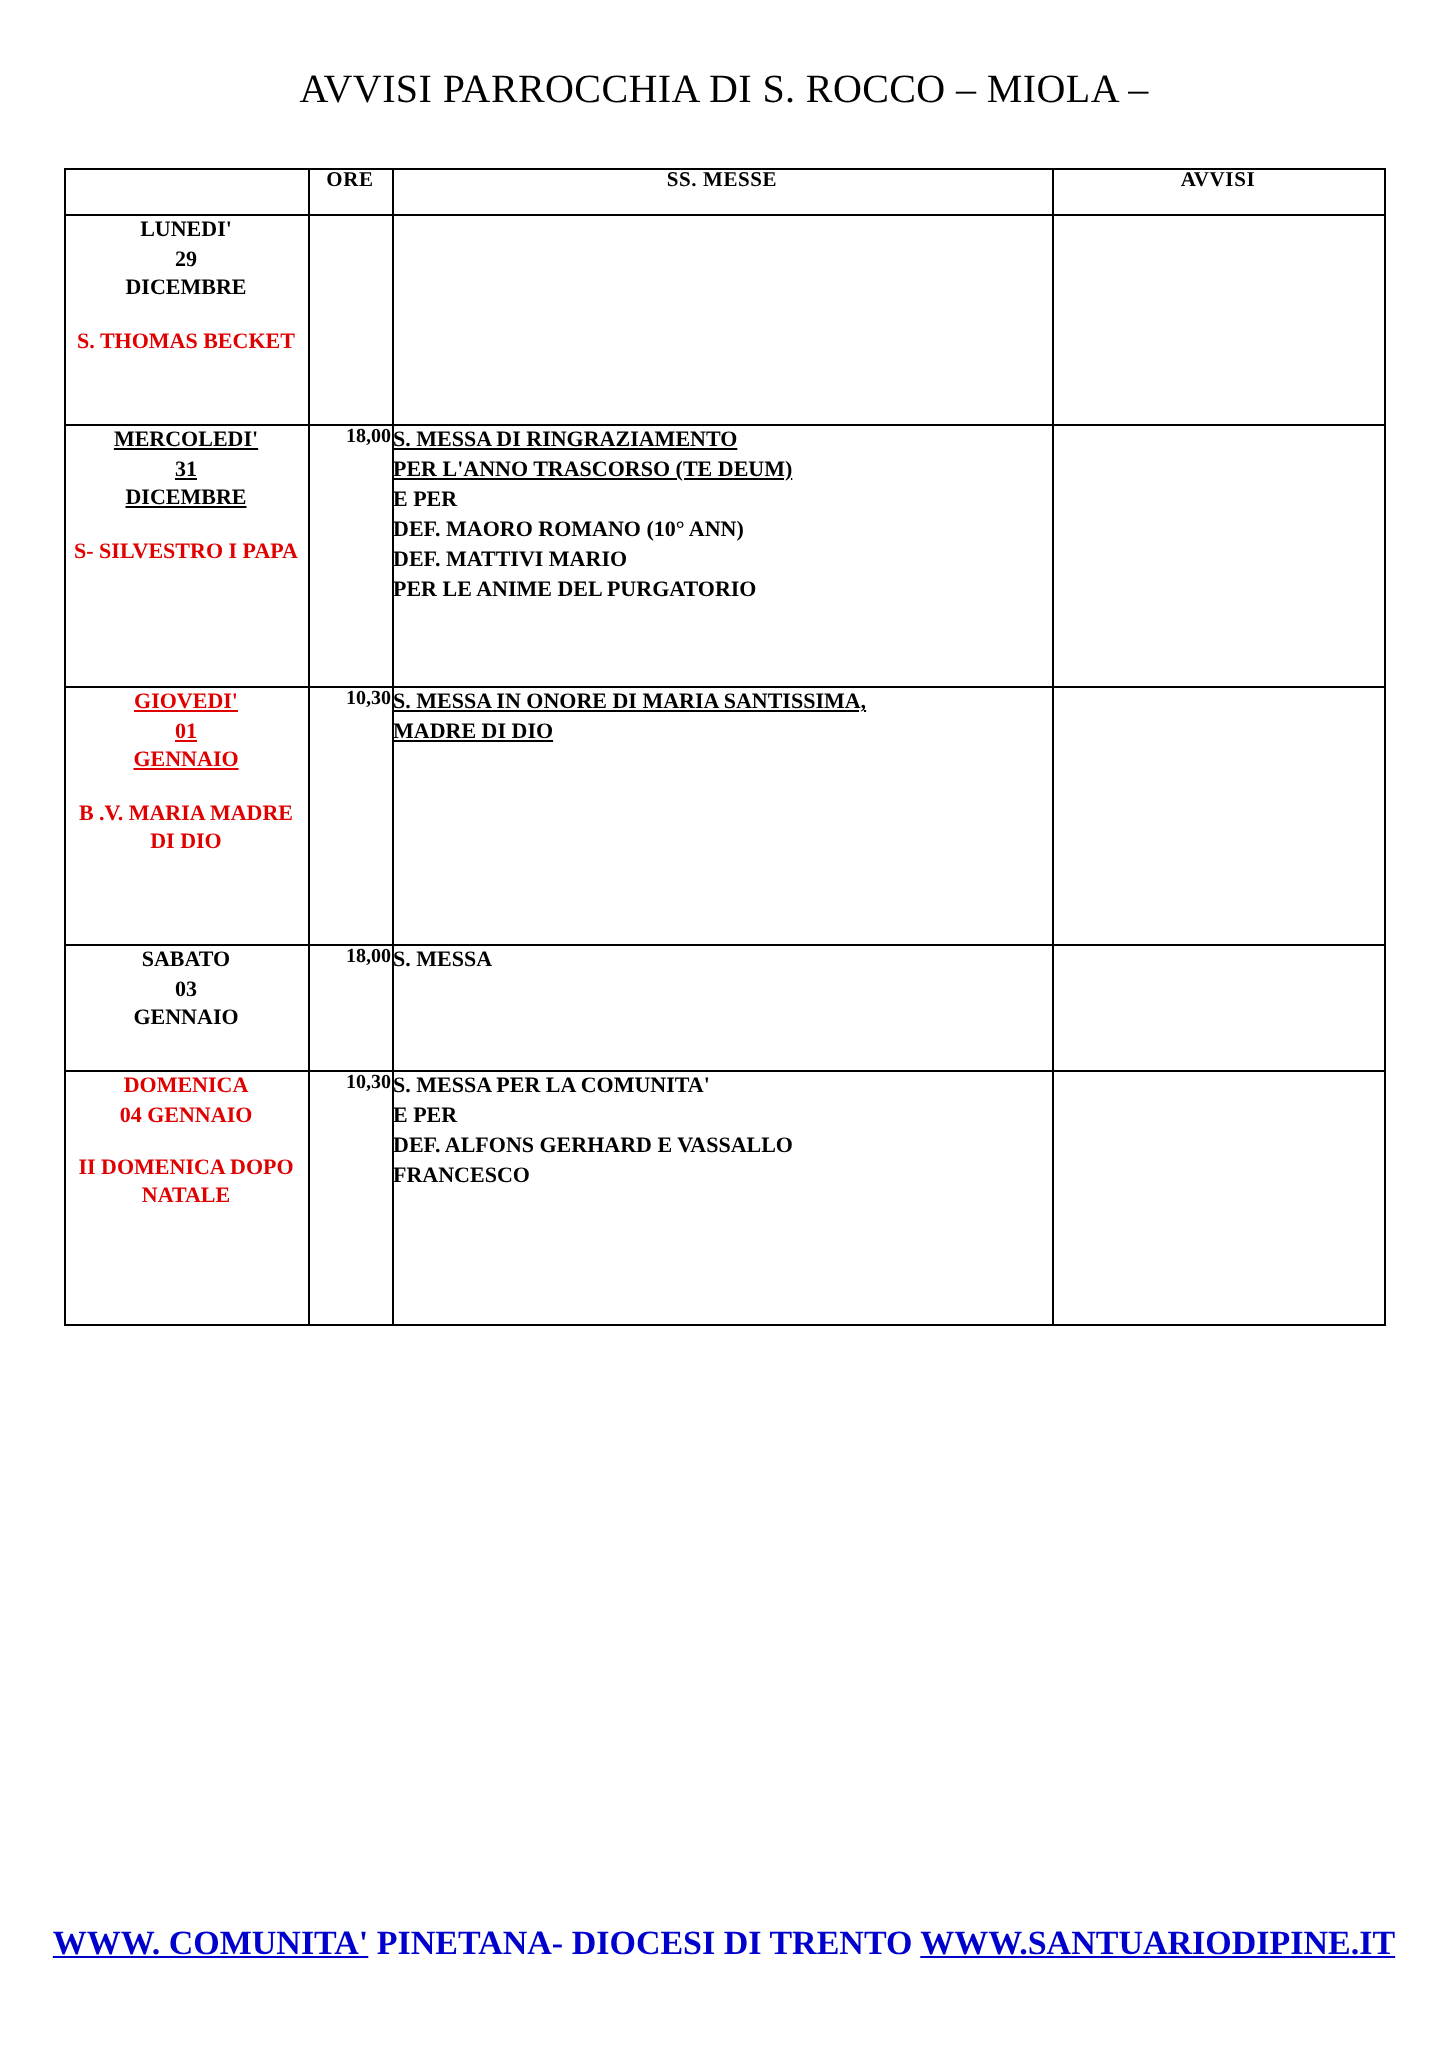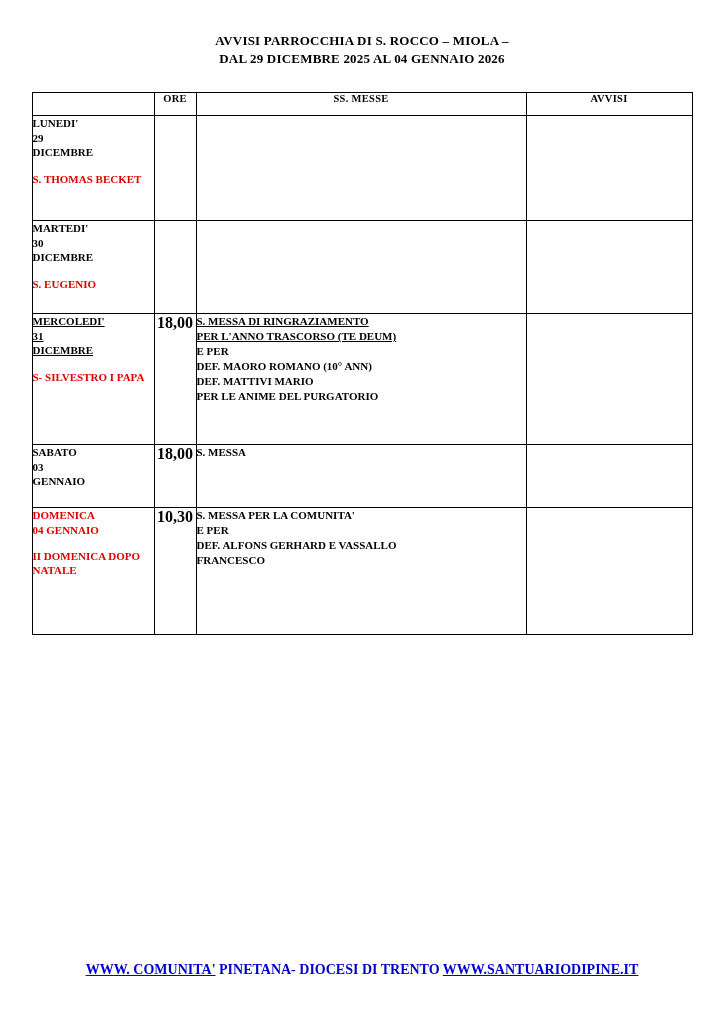--- a/index.html
+++ b/index.html
@@ -17,22 +17,22 @@
   }
   .page {
     position: relative;
     width: 724px;
     height: 1024px;
     box-sizing: border-box;
     padding: 0;
   }
   .doc-title {
     text-align: center;
-    font-weight: bold;
-    font-size: 13px;
+    font-weight: normal;
+    font-size: 20px;
     line-height: 1.35;
     margin: 32px 40px 0 40px;
     letter-spacing: 0.2px;
   }
   .doc-title .line2 { display: block; }
 
   table.schedule {
     border-collapse: collapse;
     margin: 25px auto 0 auto;
     width: 660px;
@@ -52,20 +52,21 @@
     text-align: center;
     font-weight: bold;
     font-size: 10.5px;
     height: 22px;
     vertical-align: middle;
     letter-spacing: 0.3px;
   }
   thead th.blank { border-top: 1.3px solid #000; }
 
   .day-cell {
+    text-align: center;
     font-weight: bold;
     font-size: 11px;
     line-height: 1.32;
     padding: 8px 2px 6px 2px;
   }
   .day-cell .dayname { display: block; }
   .day-cell .daynum { display: block; }
   .day-cell .month { display: block; font-family: Liberation Serif, serif; }
   .day-cell .saint {
     display: block;
@@ -81,22 +82,22 @@
     color: #e00000;
   }
   .day-cell.underline .dayname,
   .day-cell.underline .daynum,
   .day-cell.underline .month {
     text-decoration: underline;
   }
 
   .ore-cell {
     font-weight: bold;
-    font-size: 16px;
-    text-align: center;
+    font-size: 10px;
+    text-align: right;
     padding: 6px 2px 0 4px;
     white-space: nowrap;
   }
   .messe-cell {
     font-weight: bold;
     font-size: 11px;
     line-height: 1.36;
     padding: 6px 4px 6px 5px;
     text-align: left;
     margin-left: 36px;
@@ -113,40 +114,39 @@
   .row-h6 td { height: 62px; }
   .row-h7 td { height: 126px; }
 
   .footer {
     position: absolute;
     left: 0;
     right: 0;
     top: 930px;
     text-align: center;
     font-weight: bold;
-    font-size: 14px;
+    font-size: 17px;
     color: #000;
   }
   .footer a,
   .footer .lnk {
     color: #0000cc;
     text-decoration: underline;
   }
   .footer .mid {
     color: #0000cc;
   }
 </style>
 </head>
 <body>
 
 <div class="page">
 
   <div class="doc-title">
     <span>AVVISI PARROCCHIA DI S. ROCCO – MIOLA –</span>
-    <span class="line2">DAL 29 DICEMBRE 2025 AL 04 GENNAIO 2026</span>
   </div>
 
   <table class="schedule">
     <colgroup>
       <col class="col-day">
       <col class="col-ore">
       <col class="col-messe">
       <col class="col-avvisi">
     </colgroup>
     <thead>
@@ -166,53 +166,54 @@
           <span class="month">DICEMBRE</span>
           <span class="saint">S. THOMAS BECKET</span>
         </td>
         <td class="ore-cell"></td>
         <td class="messe-cell">
           <div></div>
         </td>
         <td class="avvisi-cell"></td>
       </tr>
 
-      <tr class="row-h2">
-        <td class="day-cell">
-          <span class="dayname">MARTEDI'</span>
-          <span class="daynum">30</span>
-          <span class="month">DICEMBRE</span>
-          <span class="saint">S. EUGENIO</span>
-        </td>
-        <td class="ore-cell"></td>
-        <td class="messe-cell">
-          <div></div>
-        </td>
-        <td class="avvisi-cell"></td>
-      </tr>
 
       <tr class="row-h3">
         <td class="day-cell underline">
           <span class="dayname">MERCOLEDI'</span>
           <span class="daynum">31</span>
           <span class="month">DICEMBRE</span>
           <span class="saint">S- SILVESTRO I PAPA</span>
         </td>
         <td class="ore-cell">18,00</td>
         <td class="messe-cell">
           <div class="ul">S. MESSA DI RINGRAZIAMENTO</div>
           <div class="ul">PER L'ANNO TRASCORSO  (TE DEUM)</div>
           <div>E PER</div>
           <div>DEF. MAORO ROMANO (10° ANN)</div>
           <div>DEF. MATTIVI  MARIO</div>
           <div>PER LE ANIME DEL PURGATORIO</div>
         </td>
         <td class="avvisi-cell"></td>
       </tr>
 
+      <tr class="row-h4">
+        <td class="day-cell red underline">
+          <span class="dayname">GIOVEDI'</span>
+          <span class="daynum">01</span>
+          <span class="month">GENNAIO</span>
+          <span class="saint">B .V. MARIA MADRE DI DIO</span>
+        </td>
+        <td class="ore-cell">10,30</td>
+        <td class="messe-cell">
+          <div class="ul">S. MESSA IN ONORE DI MARIA SANTISSIMA,</div>
+          <div class="ul">MADRE DI DIO</div>
+        </td>
+        <td class="avvisi-cell"></td>
+      </tr>
 
 
       <tr class="row-h6">
         <td class="day-cell">
           <span class="dayname">SABATO</span>
           <span class="daynum">03</span>
           <span class="month">GENNAIO</span>
           <span class="saint"></span>
         </td>
         <td class="ore-cell">18,00</td>

